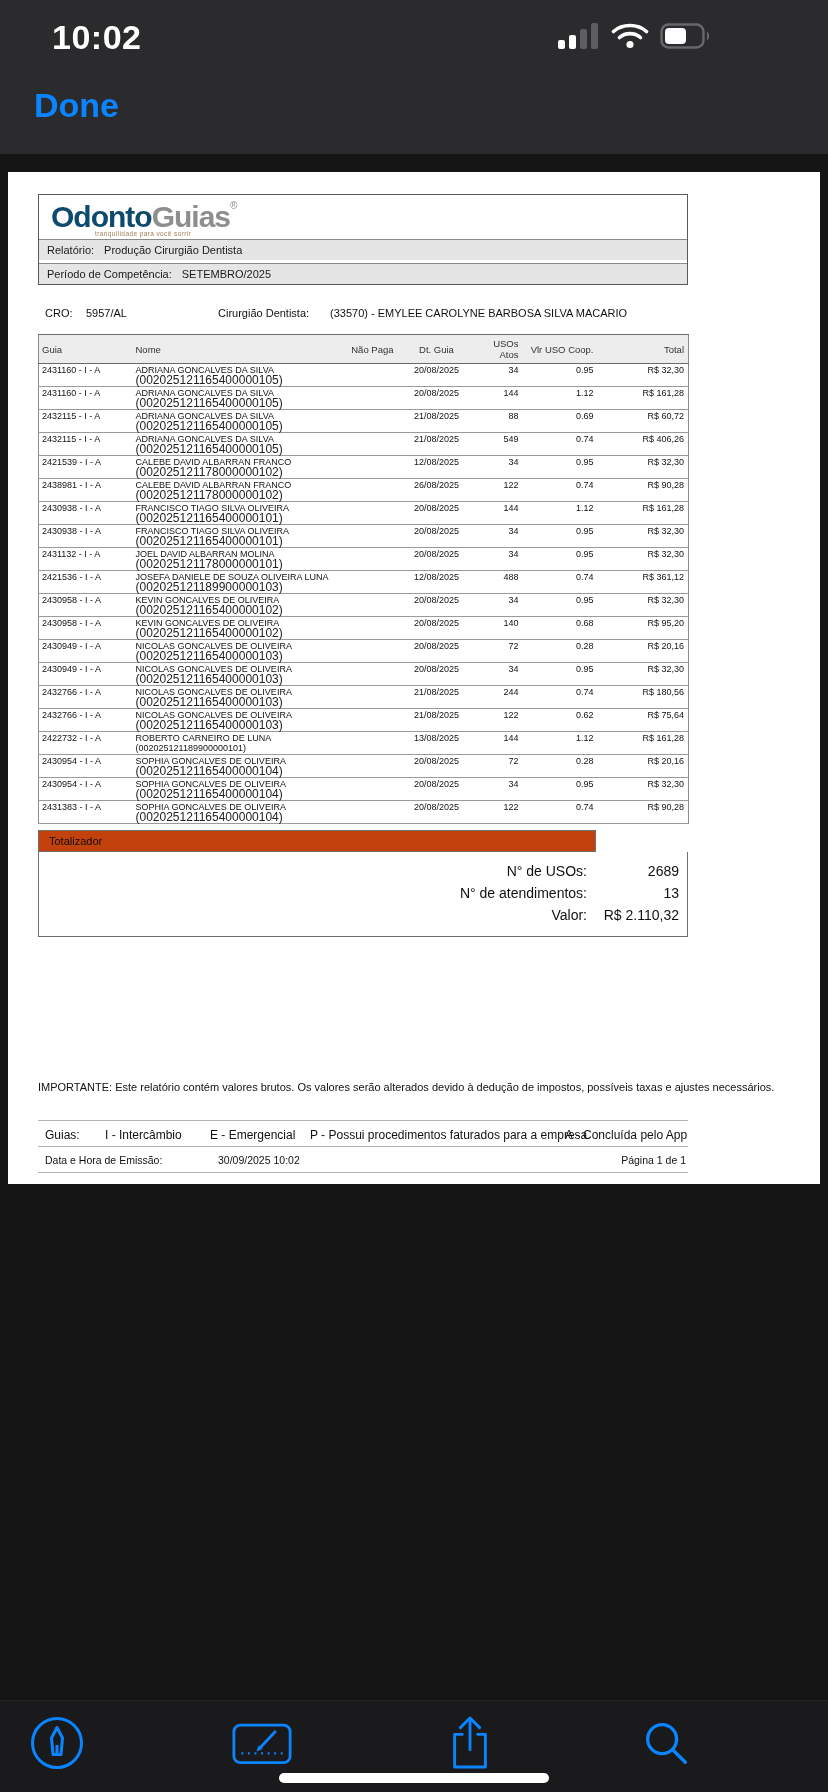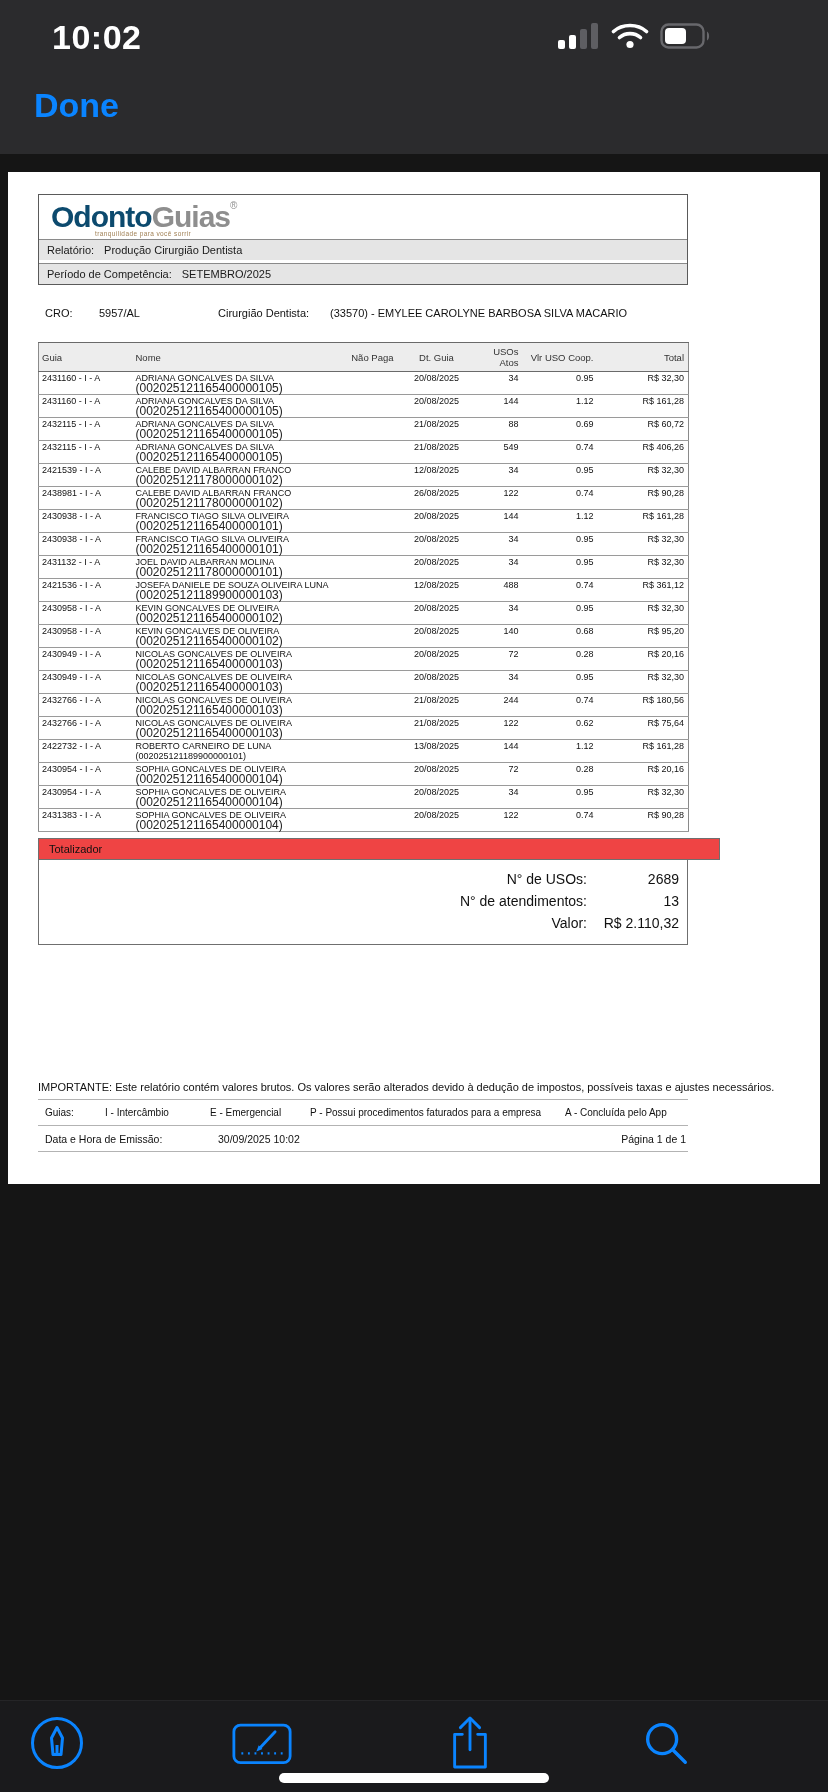--- a/index.html
+++ b/index.html
@@ -27,44 +27,44 @@
   .logo-word1 { font-size:30px; font-weight:700; color:#0c4a6e; letter-spacing:-1px; }
   .logo-word2 { font-size:30px; font-weight:700; color:#8e8e8e; letter-spacing:-1px; }
   .logo-reg { font-size:10px; color:#8e8e8e; vertical-align:top; }
   .logo-tagline { font-size:6.5px; color:#a08055; margin-left:44px; margin-top:-4px; letter-spacing:.4px; }
   .meta-row { background:#e5e5e5; border-top:1px solid #8a8a8a; padding:4px 8px; font-size:11px; color:#1a1a1a; }
   .meta-sep { height:3px; background:#fff; }
   .meta-label { margin-right:10px; }
 
   .cro-row { position:relative; width:650px; margin-top:22px; font-size:11px; height:15px; }
   .cro-label { position:absolute; left:7px; }
-  .cro-value { position:absolute; left:61px; }
+  .cro-value { position:absolute; left:48px; }
   .dent-label { position:absolute; left:180px; }
   .dent-value { position:absolute; left:292px; }
 
-  .rpt-table { width:650px; border-collapse:collapse; margin-top:20px; border:1px solid #8a8a8a; table-layout:fixed;padding-left:48px; }
+  .rpt-table { width:650px; border-collapse:collapse; margin-top:12px; border:1px solid #8a8a8a; table-layout:fixed;padding-left:48px; }
   .rpt-table th { font-weight:400; font-size:9.5px; color:#333; background:#ededed; border-top:1px solid #6a6a6a; border-bottom:1px solid #6a6a6a; padding:3px 2px; text-align:left; }
   .rpt-table td { border-bottom:1px solid #9a9a9a; padding:1px 2px 1px; vertical-align:top; font-size:9px; line-height:10px; color:#111; }
   .rpt-table th:nth-child(1), .rpt-table td:nth-child(1) { width:95px; padding-left:3px; }
   .rpt-table th:nth-child(2), .rpt-table td:nth-child(2) { width:212px; }
   .rpt-table th:nth-child(3), .rpt-table td:nth-child(3) { width:50px; text-align:right; }
   .rpt-table th:nth-child(4), .rpt-table td:nth-child(4) { width:82px; text-align:center; }
   .rpt-table th:nth-child(5), .rpt-table td:nth-child(5) { width:48px; text-align:right; padding-right:7px; }
   .rpt-table th:nth-child(6), .rpt-table td:nth-child(6) { width:74px; text-align:right; padding-right:6px; }
   .rpt-table th:nth-child(7), .rpt-table td:nth-child(7) { width:89px; text-align:right; padding-right:4px; }
   .code { font-size:12px; color:#222; }
 
-  .total-bar { width:682px; margin-top:6px; border:1px solid #6f6f6f; background:#ef4444; font-size:11px; padding:4px 10px; }
+  .total-bar { width:558px; margin-top:6px; border:1px solid #6f6f6f; background:#c2410c; font-size:11px; padding:4px 10px; }
   .total-box { width:650px; border:1px solid #6f6f6f; border-top:none; padding:8px 8px 10px; background:#fff; }
   .total-row { display:flex; justify-content:flex-end; align-items:baseline; font-size:14px; padding:3px 0; }
   .total-row .tval { width:92px; text-align:right; }
 
   .page-footer { position:absolute; left:30px; top:908px; width:756px; }
   .importante { font-size:11px; line-height:1.38; color:#111; width:756px; }
-  .legend-row { position:relative; width:650px; height:26px; border-top:1px solid #b3b3b3; margin-top:4px; font-size:10px; }
+  .legend-row { position:relative; width:650px; height:26px; border-top:1px solid #b3b3b3; margin-top:25px; font-size:12px; }
   .legend-row span { position:absolute; top:7px; white-space:nowrap; }
   .lg0 { left:7px; } .lg1 { left:67px; } .lg2 { left:172px; } .lg3 { left:272px; } .lg4 { left:527px; }
   .emissao-row { position:relative; width:650px; height:27px; border-top:1px solid #b3b3b3; border-bottom:1px solid #b3b3b3; font-size:10.5px; }
   .em-label { position:absolute; left:7px; top:7px; }
   .em-value { position:absolute; left:180px; top:7px; }
   .em-page { position:absolute; right:2px; top:7px; }
 
   
   .toolbar { height:92px; background:#1a1a1c; position:relative; flex:0 0 auto; border-top:1px solid #252527; }
   .tb-btn { position:absolute; top:12px; width:60px; height:60px; background:none; border:none; cursor:pointer; display:flex; align-items:center; justify-content:center; }

